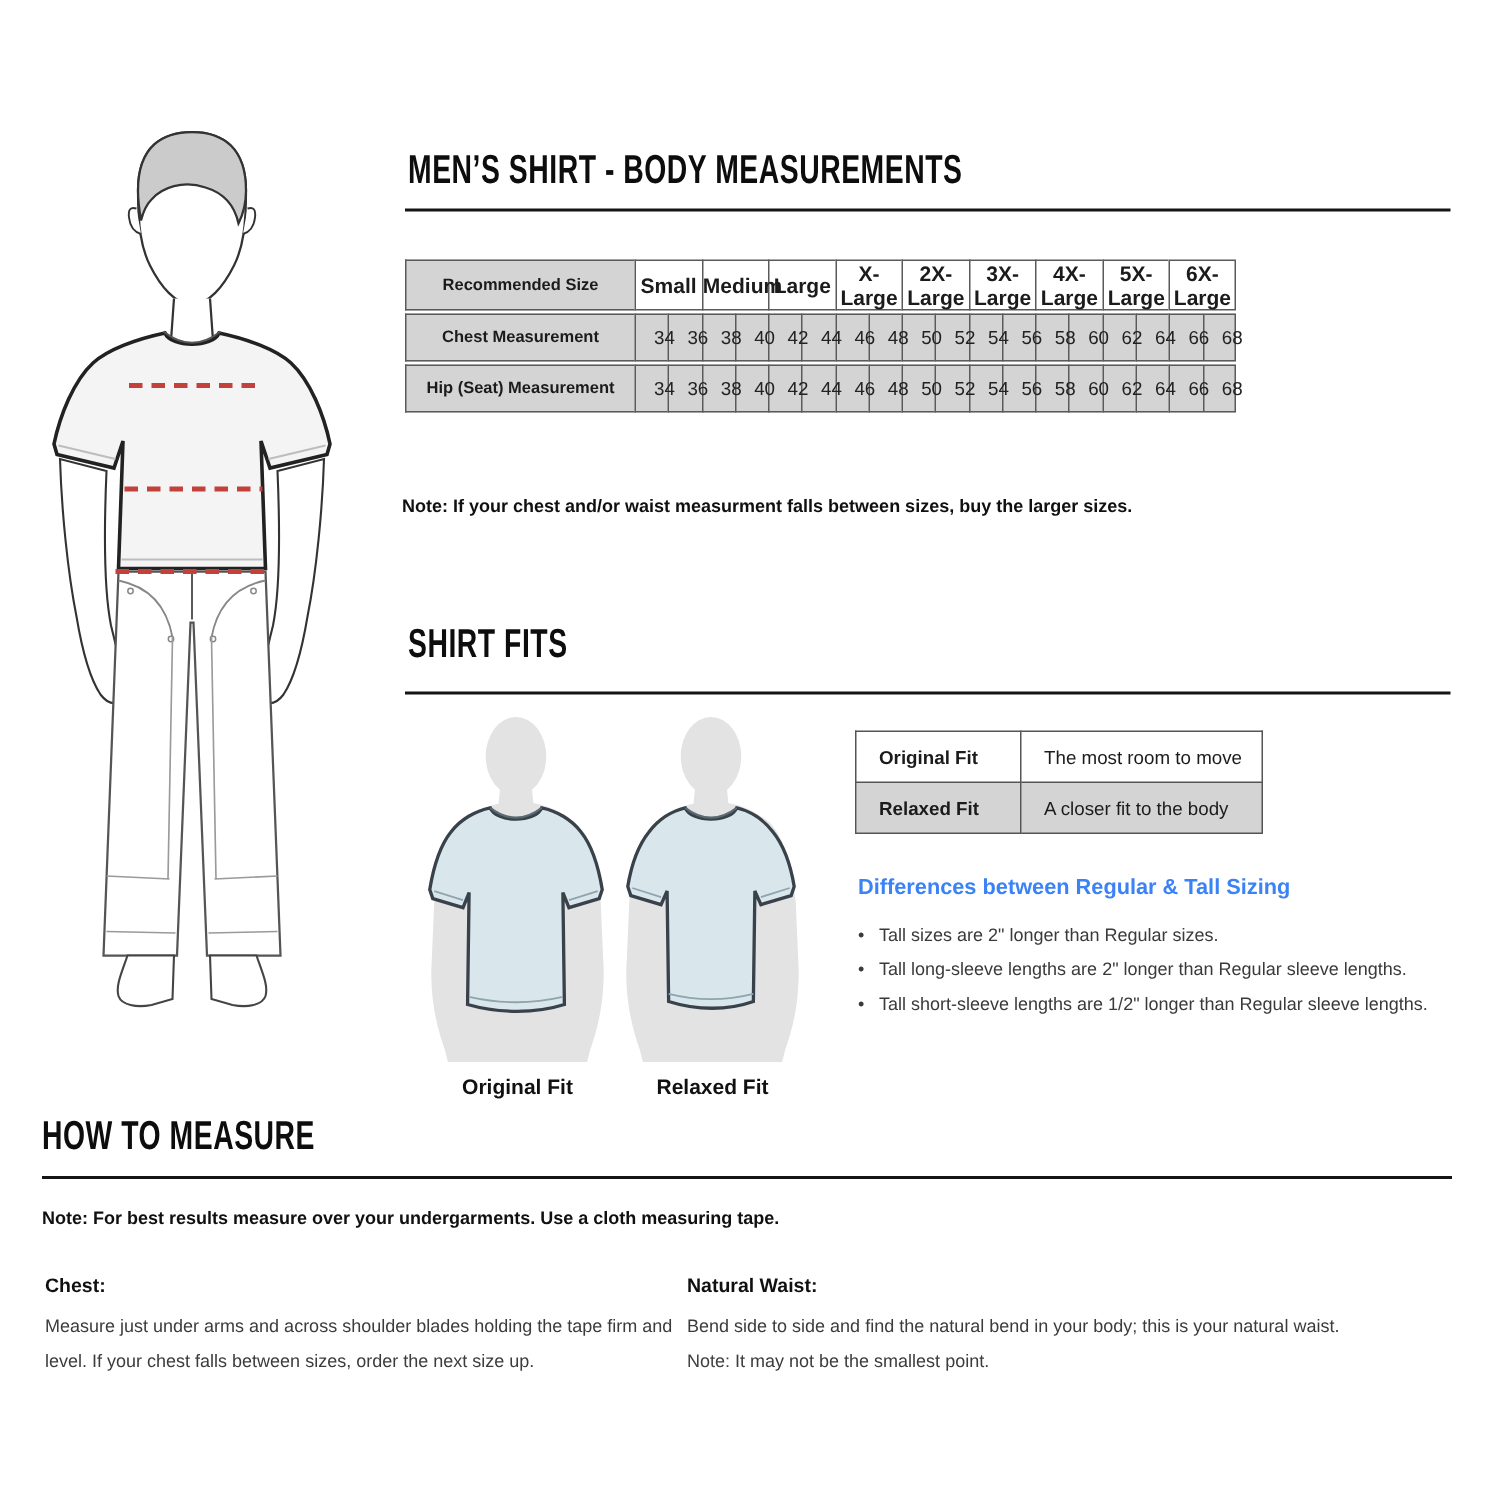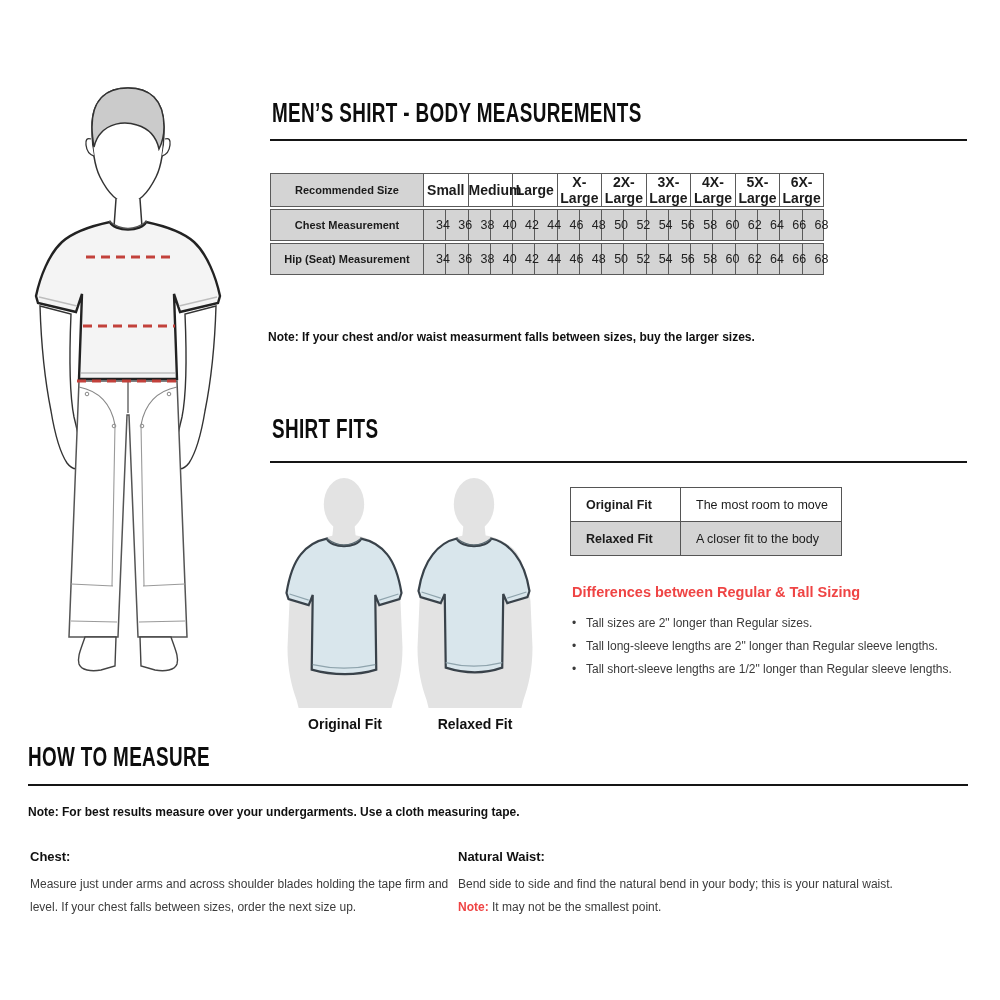--- a/index.html
+++ b/index.html
@@ -46,31 +46,31 @@
   
   #fit-table{border-collapse:collapse;width:272px;background:#fff;}
   #fit-table th,#fit-table td{
     border:1px solid #555;height:34px;vertical-align:middle;text-align:left;
     font-size:12.5px;padding-left:15px;
   }
   #fit-table th{font-weight:bold;width:110px;}
   #fit-table tr.shaded th,#fit-table tr.shaded td{background:var(--cell-gray);}
 
   
-  .diff-title{font-size:14.5px;font-weight:bold;color:#ef4444;}
+  .diff-title{font-size:14.5px;font-weight:bold;color:#3b82f6;}
   #diff-bullets{list-style:none;margin-top:12px;}
   #diff-bullets li{
     font-size:12px;color:#3a3a3a;line-height:23px;position:relative;padding-left:14px;
   }
   #diff-bullets li::before{content:"•";position:absolute;left:0;color:#3a3a3a;}
 
   
   .col-head{font-size:13px;font-weight:bold;color:#101010;}
   .col-text{font-size:12px;color:#3c3c3c;line-height:1.9;margin-top:9px;}
-  .inline-bold{font-weight:bold;color:#ef4444;}
+  .inline-bold{font-weight:normal;color:#404040;}
 
   .fit-label{font-size:14px;font-weight:bold;text-align:center;margin-top:8px;color:#111;}
   svg{display:block;}
 </style>
 </head>
 <body>
 
 <div class="abs" style="left:25px;top:80px;">
   <svg width="235" height="612" viewBox="0 0 235 610">
 

